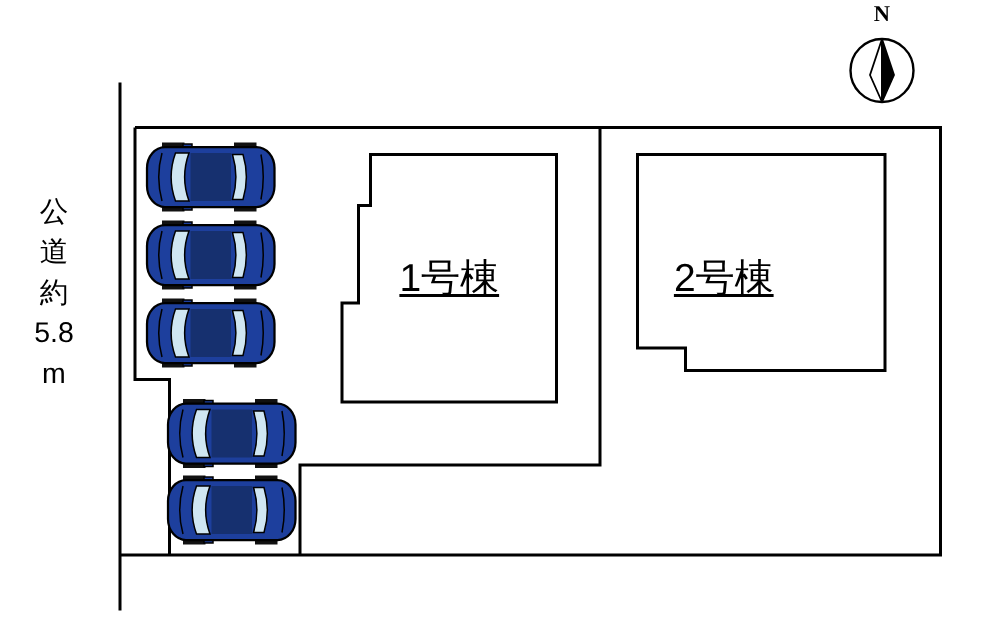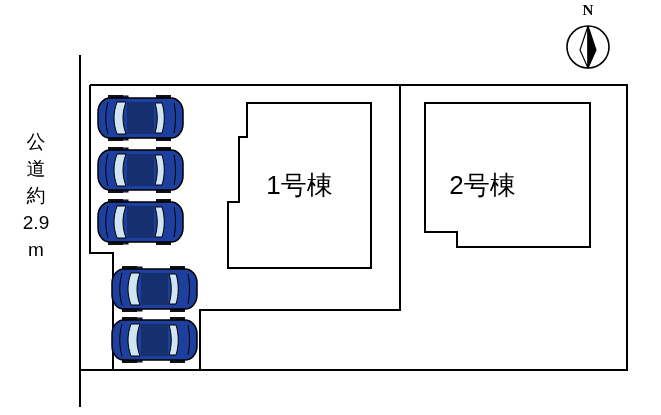--- a/index.html
+++ b/index.html
@@ -21,21 +21,21 @@
   .stage svg{position:absolute;left:0;top:0;}
   .road-label{
     position:absolute;left:14px;top:128px;width:44px;
     display:flex;flex-direction:column;align-items:center;
     font-size:19px;line-height:27px;font-weight:500;
     letter-spacing:0;
   }
   .bldg-label{
     position:absolute;
     font-size:26px;font-weight:500;
-    text-align:center;white-space:nowrap;
+    text-align:center;white-space:nowrap;text-decoration:underline;
   }
   .bldg-label.b1{left:228px;top:168px;width:143px;}
   .bldg-label.b2{left:400px;top:168px;width:165px;}
   .compass-label{
     position:absolute;left:574px;top:2px;width:28px;
     text-align:center;font-size:15px;font-weight:700;
     font-family:"Liberation Serif","DejaVu Serif",serif;
   }
 </style>
 </head>
@@ -92,21 +92,21 @@
       <circle cx="588" cy="47" r="21" fill="#ffffff" stroke="var(--line-color)" stroke-width="1.6"></circle>
       <polygon points="588,26 580,50 588,68" fill="#ffffff" stroke="var(--line-color)" stroke-width="1.2"></polygon>
       <polygon points="588,26 596,50 588,68" fill="var(--line-color)" stroke="var(--line-color)" stroke-width="1.2"></polygon>
     </g>
   </svg>
 
   <div class="road-label">
     <span>公</span>
     <span>道</span>
     <span>約</span>
-    <span>2.9</span>
+    <span>5.8</span>
     <span>m</span>
   </div>
 
   <div class="bldg-label b1">1号棟</div>
   <div class="bldg-label b2">2号棟</div>
 
   <div class="compass-label">N</div>
 
 </div>
 

